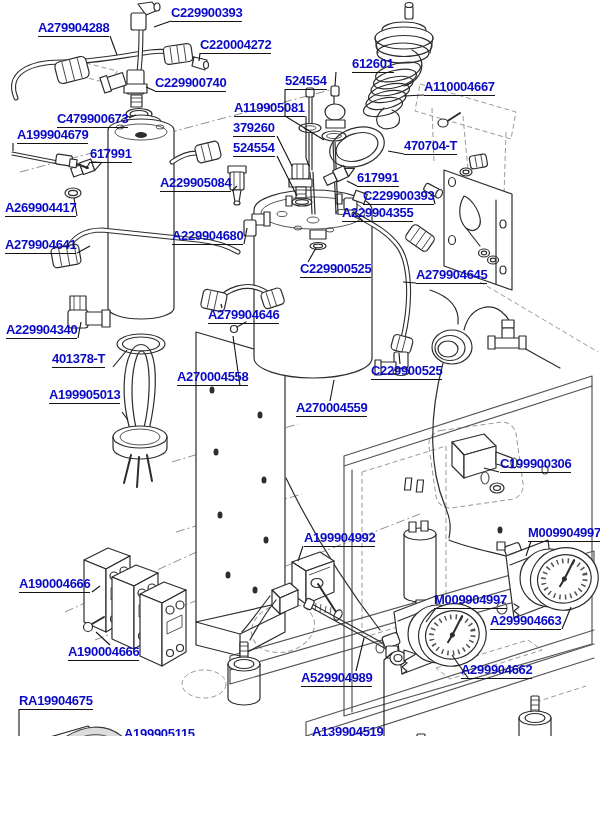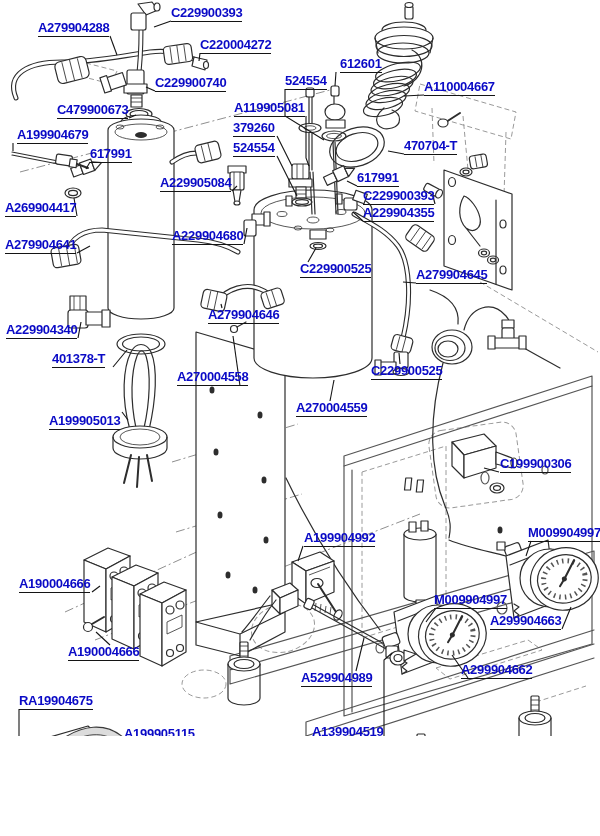--- a/index.html
+++ b/index.html
@@ -498,46 +498,46 @@
     <path class="leader" d="M384,740 L384,660 L392,653"></path>
     <path class="leader" d="M19,709 L19,741"></path>
     <path class="leader" d="M123,742 L123,758 L134,767"></path>
   </g>
 </svg>
 
 <a class="lbl" style="left:171px;top:6px">C229900393</a>
 <a class="lbl" style="left:38px;top:21px">A279904288</a>
 <a class="lbl" style="left:200px;top:38px">C220004272</a>
 <a class="lbl" style="left:155px;top:76px">C229900740</a>
-<a class="lbl" style="left:57px;top:103px">C479900673</a>
+<a class="lbl" style="left:57px;top:112px">C479900673</a>
 <a class="lbl" style="left:17px;top:128px">A199904679</a>
 <a class="lbl" style="left:90px;top:147px">617991</a>
 <a class="lbl" style="left:160px;top:176px">A229905084</a>
 <a class="lbl" style="left:285px;top:74px">524554</a>
-<a class="lbl" style="left:340px;top:57px">612601</a>
+<a class="lbl" style="left:352px;top:57px">612601</a>
 <a class="lbl" style="left:424px;top:80px">A110004667</a>
 <a class="lbl" style="left:234px;top:101px">A119905081</a>
 <a class="lbl" style="left:233px;top:121px">379260</a>
 <a class="lbl" style="left:233px;top:141px">524554</a>
 <a class="lbl" style="left:404px;top:139px">470704-T</a>
 <a class="lbl" style="left:357px;top:171px">617991</a>
 <a class="lbl" style="left:363px;top:189px">C229900393</a>
-<a class="lbl" style="left:363px;top:206px">A229904355</a>
+<a class="lbl" style="left:342px;top:206px">A229904355</a>
 <a class="lbl" style="left:5px;top:201px">A269904417</a>
 <a class="lbl" style="left:5px;top:238px">A279904641</a>
 <a class="lbl" style="left:172px;top:229px">A229904680</a>
 <a class="lbl" style="left:300px;top:262px">C229900525</a>
 <a class="lbl" style="left:416px;top:268px">A279904645</a>
 <a class="lbl" style="left:6px;top:323px">A229904340</a>
 <a class="lbl" style="left:208px;top:308px">A279904646</a>
 <a class="lbl" style="left:52px;top:352px">401378-T</a>
 <a class="lbl" style="left:177px;top:370px">A270004558</a>
 <a class="lbl" style="left:371px;top:364px">C229900525</a>
 <a class="lbl" style="left:296px;top:401px">A270004559</a>
-<a class="lbl" style="left:49px;top:414px">A199905013</a>
+<a class="lbl" style="left:49px;top:388px">A199905013</a>
 <a class="lbl" style="left:500px;top:457px">C199900306</a>
 <a class="lbl" style="left:304px;top:531px">A199904992</a>
 <a class="lbl" style="left:528px;top:526px">M009904997</a>
 <a class="lbl" style="left:434px;top:593px">M009904997</a>
 <a class="lbl" style="left:19px;top:577px">A190004666</a>
 <a class="lbl" style="left:490px;top:614px">A299904663</a>
 <a class="lbl" style="left:68px;top:645px">A190004666</a>
 <a class="lbl" style="left:461px;top:663px">A299904662</a>
 <a class="lbl" style="left:301px;top:671px">A529904989</a>
 <a class="lbl" style="left:312px;top:725px">A139904519</a>

